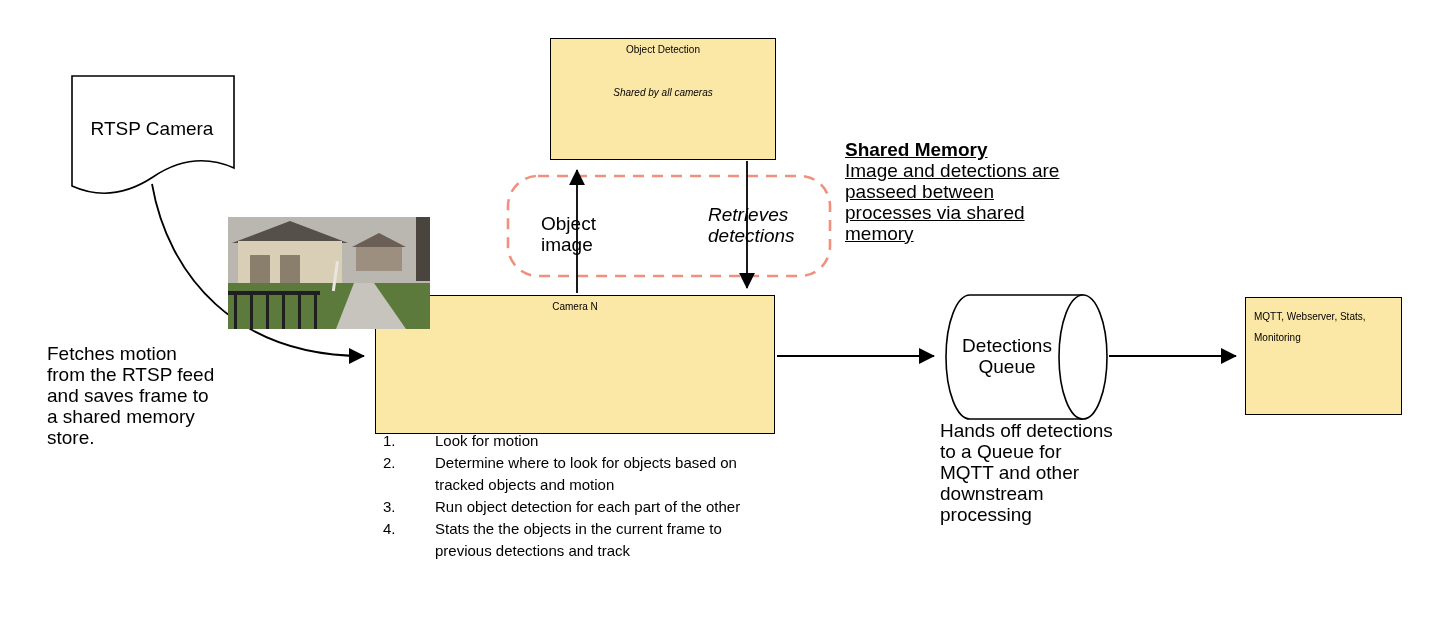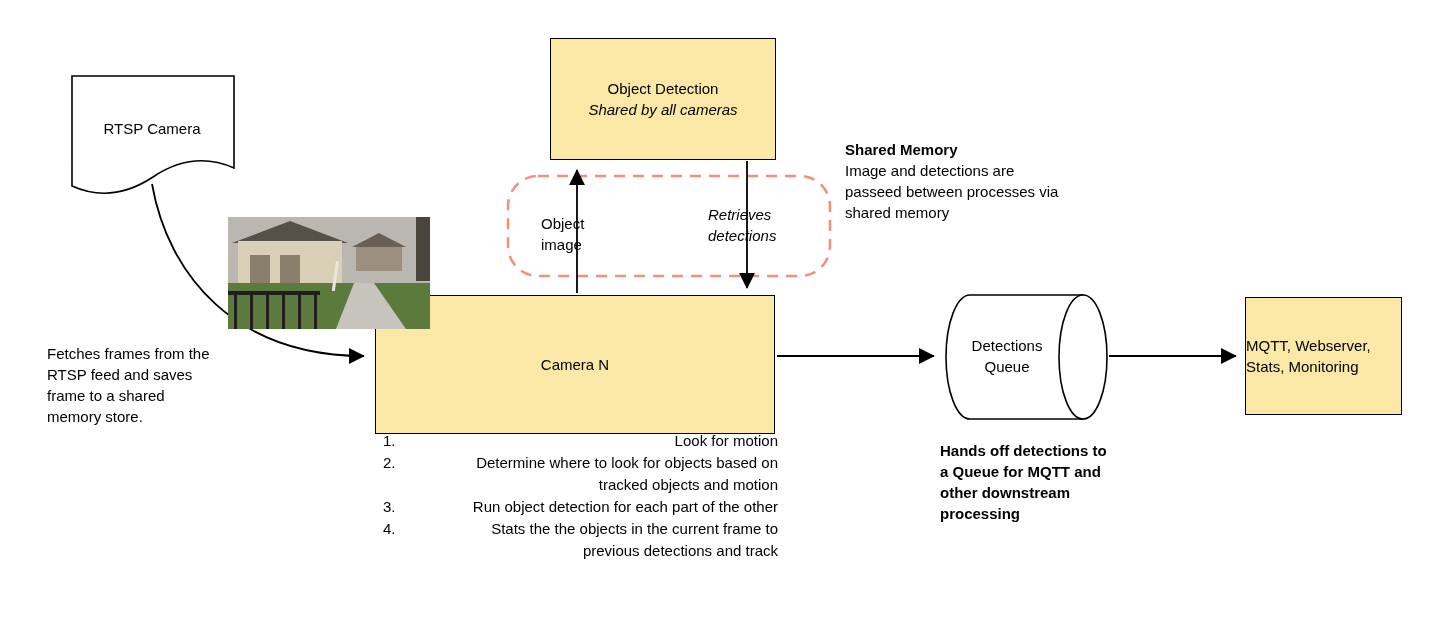--- a/index.html
+++ b/index.html
@@ -12,32 +12,32 @@
   #canvas{position:relative; width:1448px; height:625px; background:#fff; overflow:hidden;}
 
   svg.layer{position:absolute; left:0; top:0; width:1448px; height:625px; pointer-events:none;}
 
   .shape-fill{fill:#ffffff; stroke:#000; stroke-width:1.6;}
   .arrow{fill:none; stroke:#000; stroke-width:1.8;}
   .dashed-rect{fill:none; stroke:var(--dash); stroke-width:2.6; stroke-dasharray:11 8;}
 
   .node{
     position:absolute; background:var(--yellow); border:1.6px solid #000;
-    display:flex; flex-direction:column; align-items:center; justify-content:center;
-    text-align:center; font-size:15px; line-height:21px; box-sizing:border-box;
+    display:flex; flex-direction:column; align-items:center; 
+    text-align:center; font-size:10px; line-height:21px; box-sizing:border-box;
   }
-  .label{position:absolute; font-size:15px; line-height:21px;}
+  .label{position:absolute; font-size:19px; line-height:21px;}
   .center{text-align:center;}
-  .italic{font-style:italic;}
+  .italic{font-style:italic;margin-top:22px;}
   .bold{font-weight:bold;}
 
   .steps{position:absolute; left:383px; top:430px; width:395px; font-size:15px; line-height:22px;}
   .step-row{display:flex;}
   .step-num{width:52px; flex:0 0 52px;}
-  .step-txt{flex:1;text-align:right;}
+  .step-txt{flex:1;}
 
   .photo{position:absolute; left:228px; top:217px; width:202px; height:112px; z-index:4; display:block;}
 </style>
 </head>
 <body>
 
 <div id="canvas">
 
   <svg class="layer" viewBox="0 0 1448 625">
     <defs>
@@ -68,37 +68,37 @@
 
   <div class="node" style="left:550px; top:38px; width:226px; height:122px; z-index:2;">
     <div>Object Detection</div>
     <div class="italic">Shared by all cameras</div>
   </div>
 
   <div class="node" style="left:375px; top:295px; width:400px; height:139px; z-index:2;">
     <div>Camera N</div>
   </div>
 
-  <div class="node" style="left:1245px; top:297px; width:157px; height:118px; align-items:flex-start; text-align:left; z-index:2;">
+  <div class="node" style="left:1245px; top:297px; width:157px; height:118px; align-items:flex-start; text-align:left; padding:8px; z-index:2;">
     <div>MQTT, Webserver, Stats, Monitoring</div>
   </div>
 
   <div class="label center" style="left:952px; top:335px; width:110px; z-index:2;">Detections Queue</div>
 
   <div class="label" style="left:541px; top:213px; width:66px; z-index:2;">Object image</div>
   <div class="label" style="left:708px; top:204px; width:86px; z-index:2;font-style:italic;">Retrieves detections</div>
 
-  <div class="label" style="left:845px; top:139px; width:215px; z-index:2;">
+  <div class="label" style="left:845px; top:139px; width:215px; z-index:2;text-decoration:underline;">
     <div class="bold">Shared Memory</div>
     <div>Image and detections are passeed between processes via shared memory</div>
   </div>
 
-  <div class="label" style="left:47px; top:343px; width:172px; z-index:2;">Fetches frames from the RTSP feed and saves frame to a shared memory store.</div>
+  <div class="label" style="left:47px; top:343px; width:172px; z-index:2;">Fetches motion from the RTSP feed and saves frame to a shared memory store.</div>
 
-  <div class="label" style="left:940px; top:440px; width:178px; z-index:2;font-weight:bold;">Hands off detections to a Queue for MQTT and other downstream processing</div>
+  <div class="label" style="left:940px; top:420px; width:178px; z-index:2;">Hands off detections to a Queue for MQTT and other downstream processing</div>
 
   <div class="steps">
     <div class="step-row">
       <span class="step-num">1.</span>
       <span class="step-txt">Look for motion</span>
     </div>
     <div class="step-row">
       <span class="step-num">2.</span>
       <span class="step-txt">Determine where to look for objects based on tracked objects and motion</span>
     </div>

